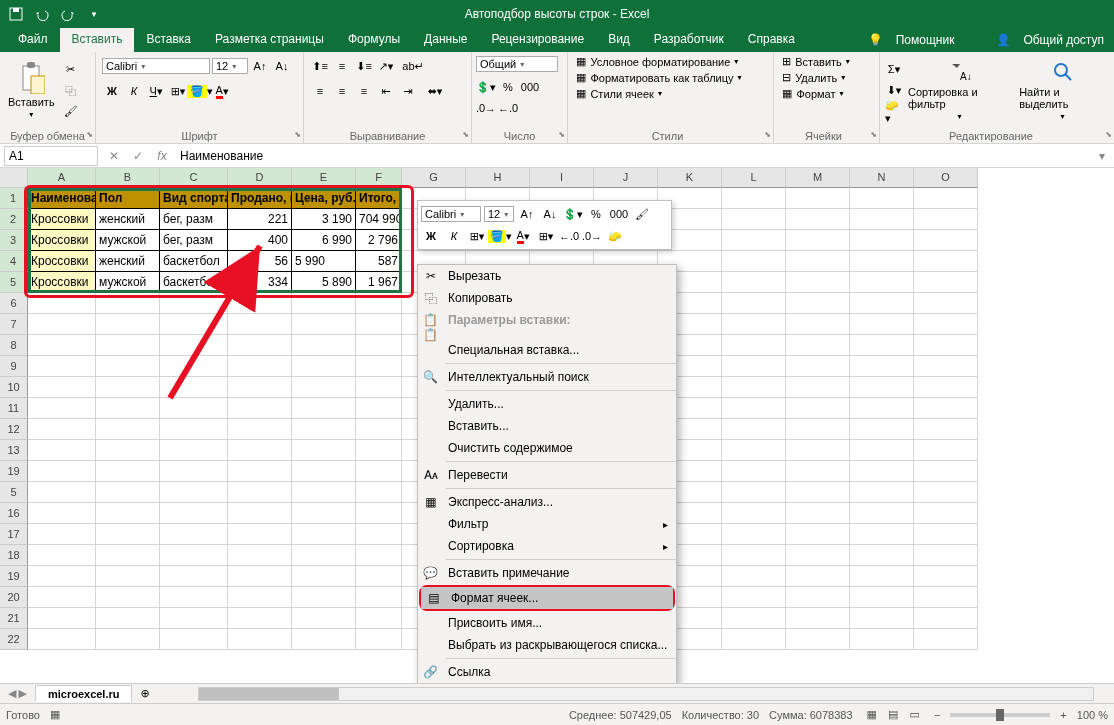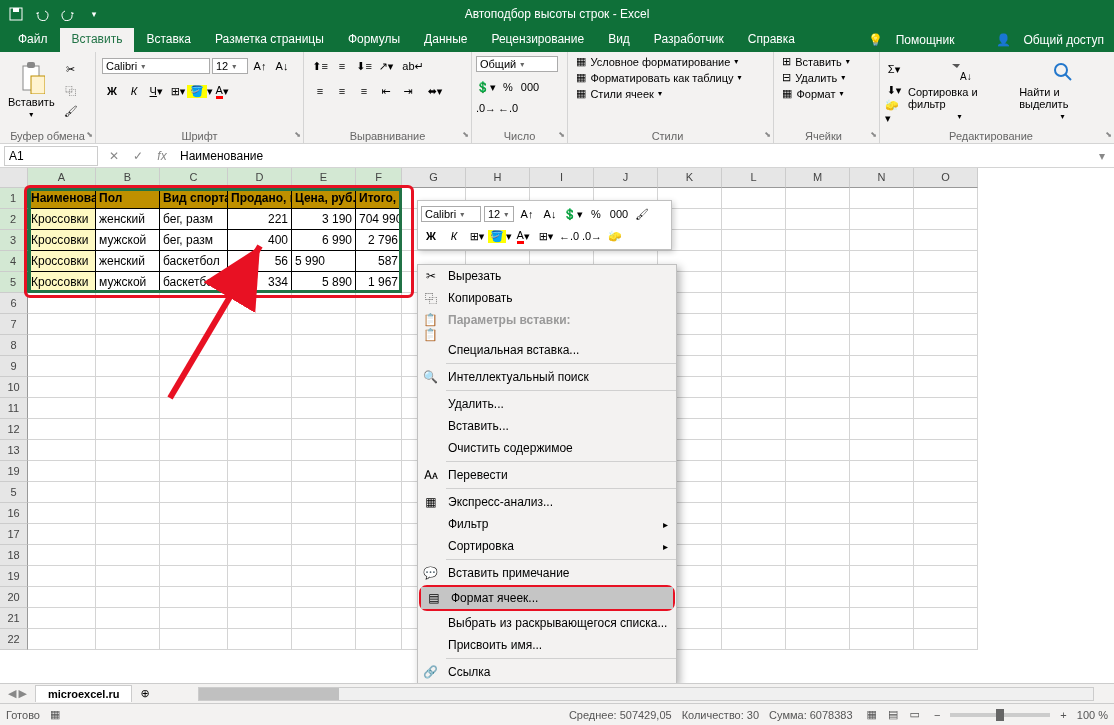--- a/index.html
+++ b/index.html
@@ -809,24 +809,24 @@
       <span class="ico">💬</span>
       <span>Вставить примечание</span>
     </div>
   <div class="ctx-highlight">
     <div class="ctx-item" style="background:#c5c5c5">
         <span class="ico">▤</span>
         <span>Формат ячеек...</span>
       </div>
   </div>
   <div class="ctx-item">
+      <span>Присвоить имя...</span>
+    </div>
+  <div class="ctx-item">
       <span>Выбрать из раскрывающегося списка...</span>
-    </div>
-  <div class="ctx-item">
-      <span>Присвоить имя...</span>
     </div>
   <div class="ctx-sep"></div>
   <div class="ctx-item">
       <span class="ico">🔗</span>
       <span>Ссылка</span>
     </div>
 </div>
 
 <div class="sheet-tabs">
   <div class="sheet-nav">

